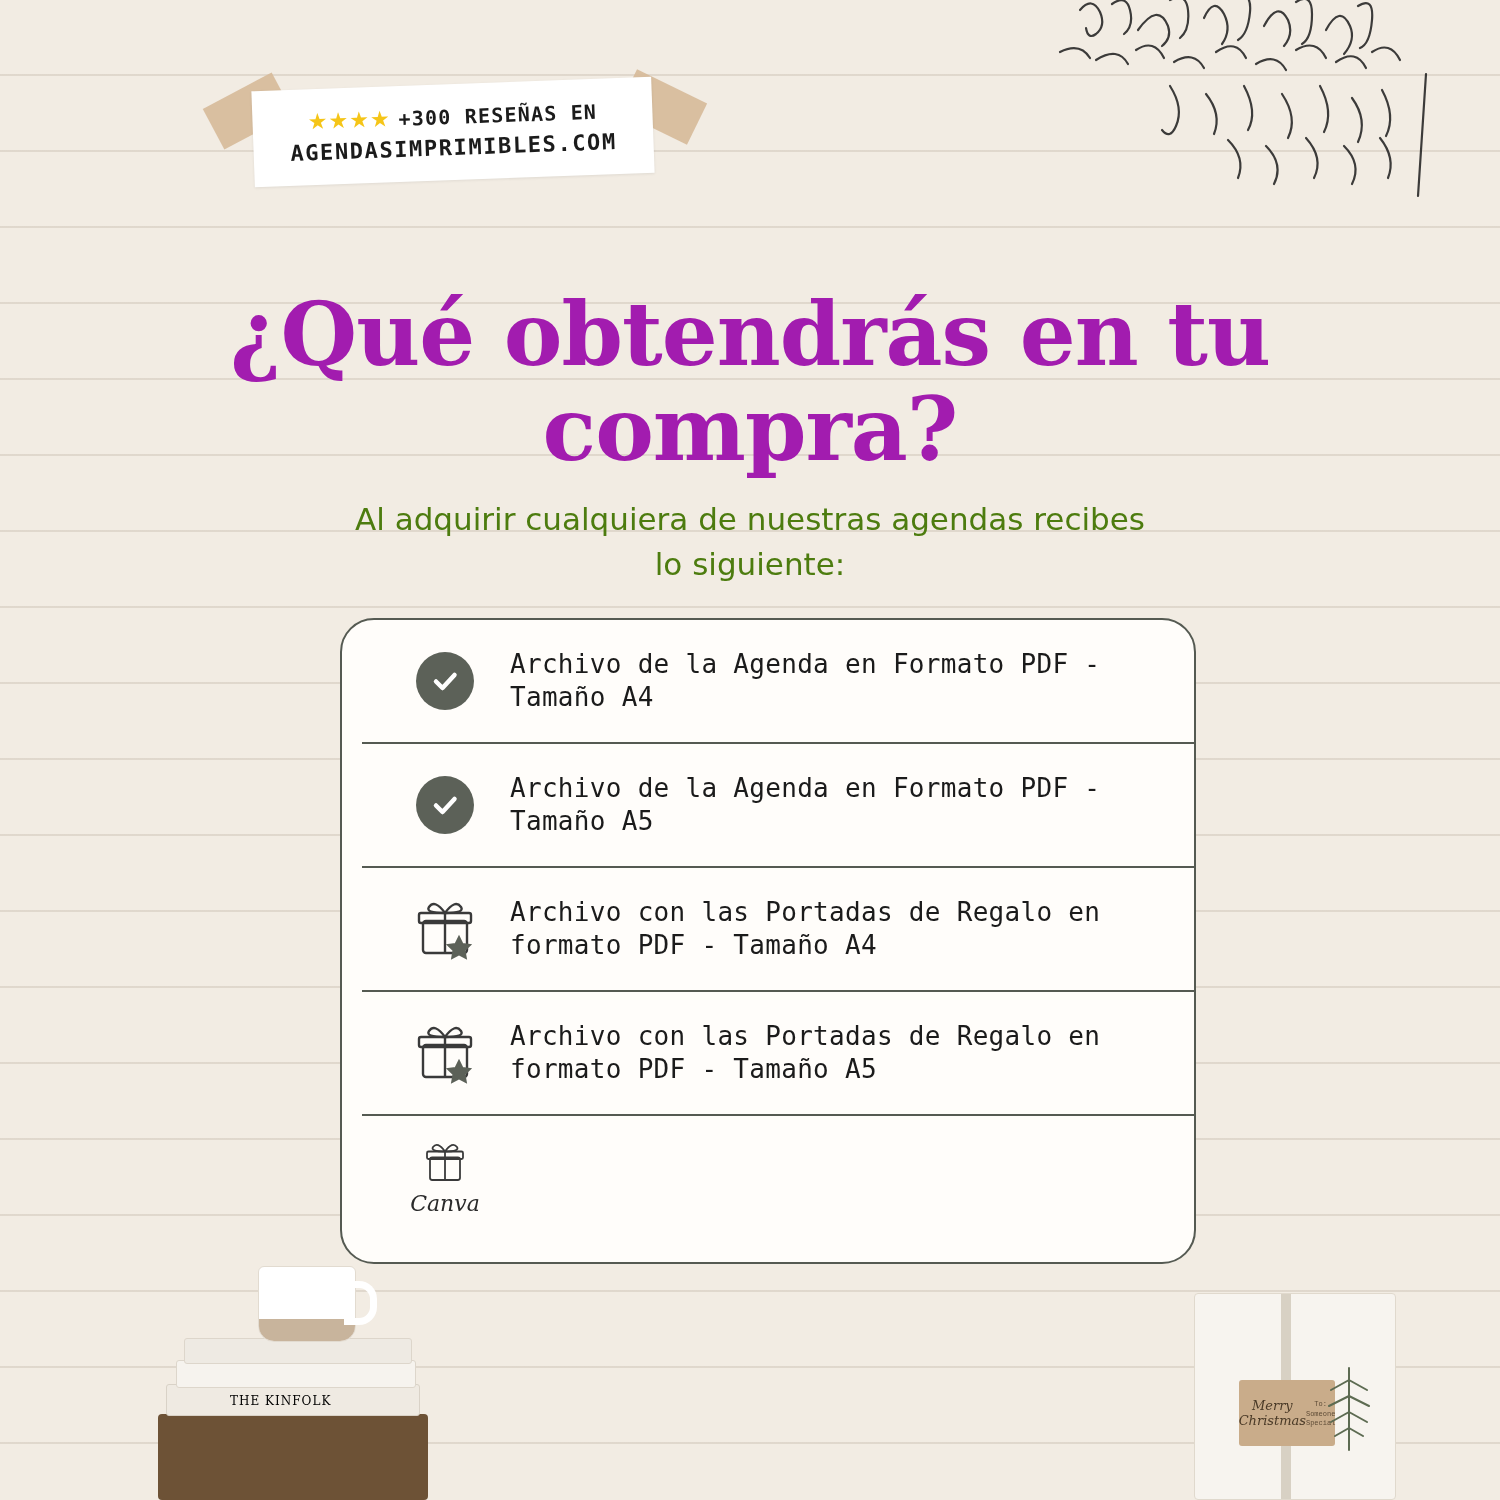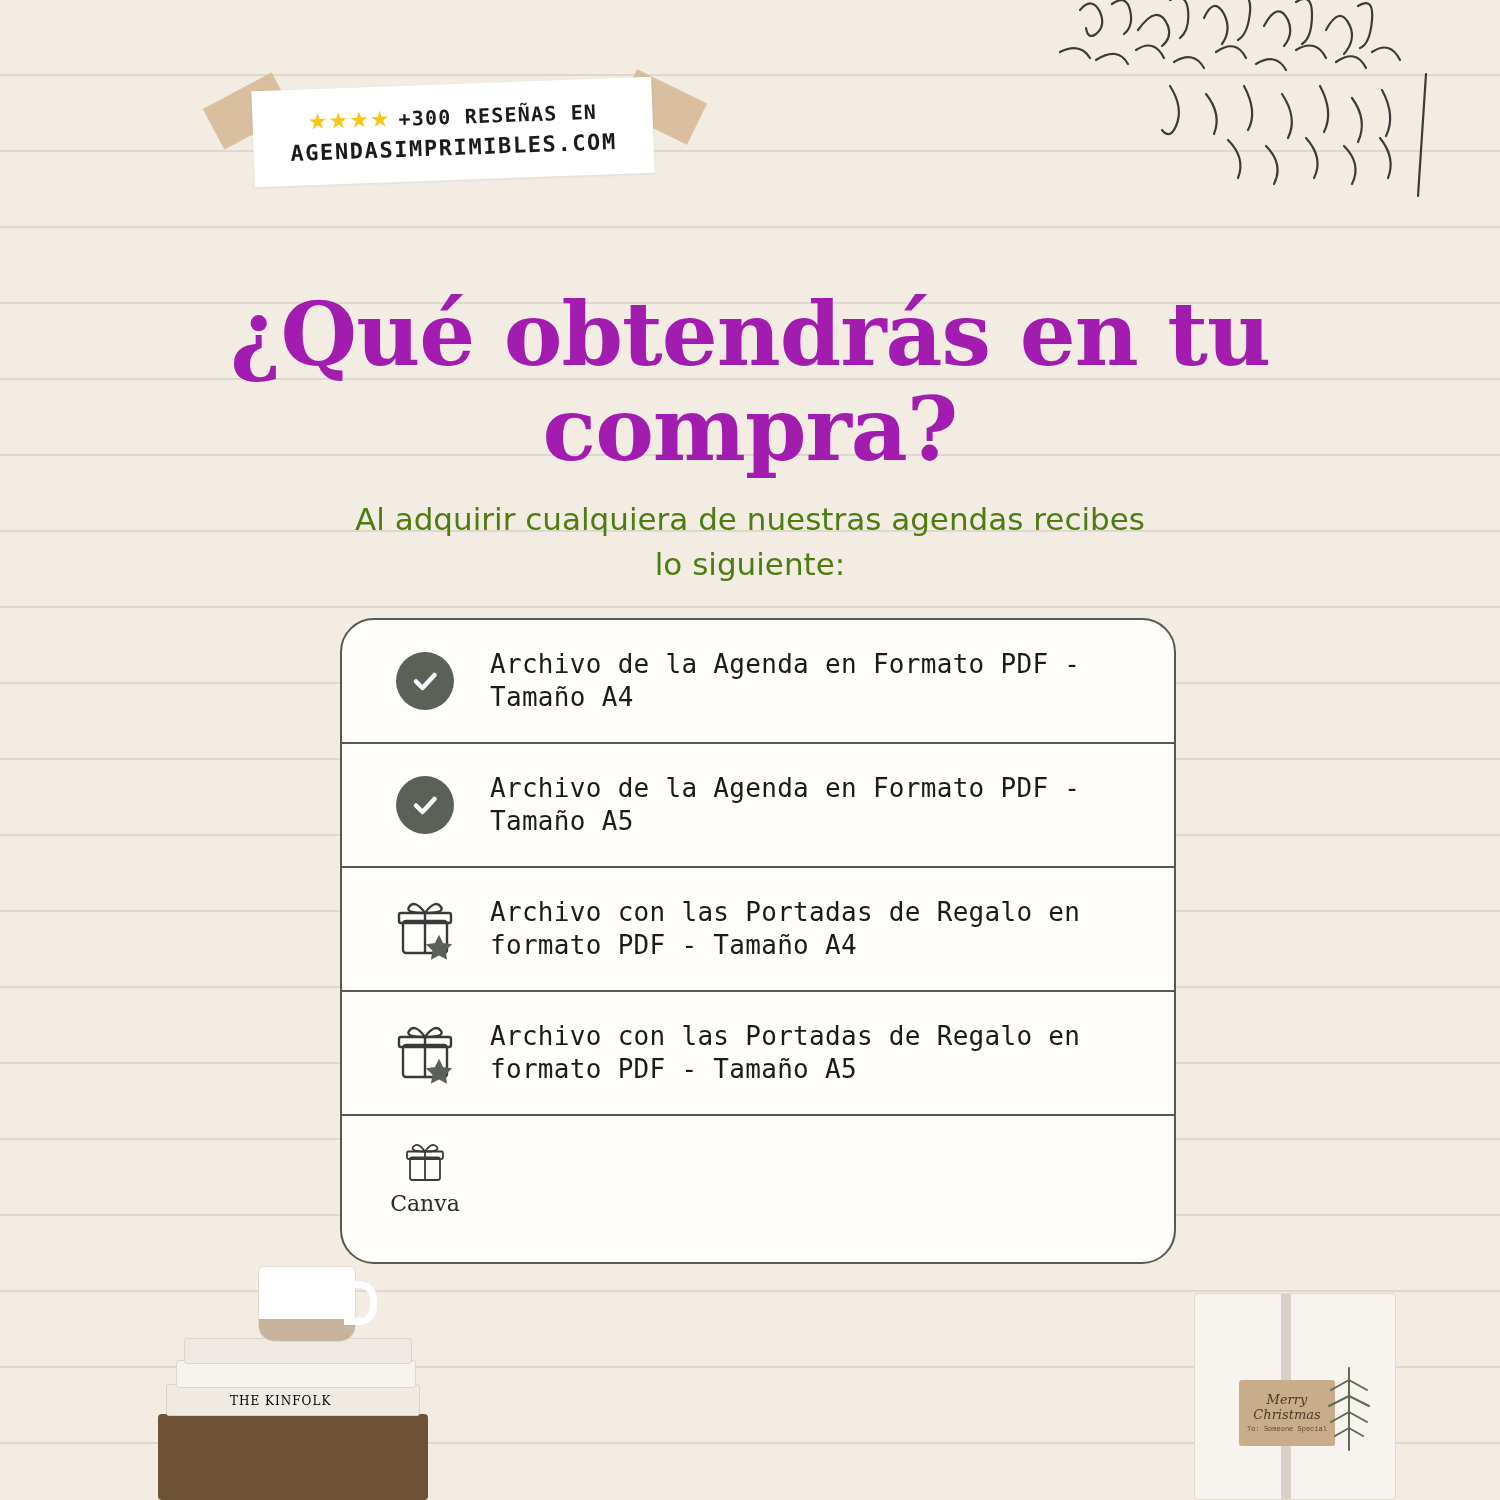--- a/index.html
+++ b/index.html
@@ -137,20 +137,21 @@
   
   .card {
     position: absolute;
     left: 340px;
     top: 618px;
     width: 832px;
     border: 2px solid #555a52;
     border-radius: 34px;
     background: #fffdfa;
     overflow: hidden;
+    padding-left: 20px;
   }
   .row {
     display: flex;
     align-items: center;
     gap: 26px;
     padding: 22px 34px 22px 44px;
     border-bottom: 2px solid #555a52;
     min-height: 96px;
     box-sizing: border-box;
   }
@@ -177,20 +178,21 @@
   .check-circle svg { display: block; }
   .row-text {
     font-family: "DejaVu Sans Mono", monospace;
     font-size: 26px;
     line-height: 1.28;
     color: #1b1b1b;
     letter-spacing: 0.3px;
   }
   .canva-word {
     font-family: "DejaVu Serif", serif;
+    font-style: italic;
     font-size: 22px;
     color: #2b2b2b;
     margin-top: 2px;
     text-align: center;
   }
   .icon-stack {
     display: flex;
     flex-direction: column;
     align-items: center;
     justify-content: center;
@@ -285,21 +287,21 @@
   }
   .gift-tag {
     position: absolute;
     left: 44px;
     top: 86px;
     width: 96px;
     height: 66px;
     background: #c9ac8a;
     border-radius: 3px;
     display: flex;
-    flex-direction: column;
+    flex-direction: row;
     align-items: center;
     justify-content: center;
     color: #4a3a27;
     text-align: center;
   }
   .gift-tag .t1 {
     font-family: "DejaVu Serif", serif;
     font-style: italic;
     font-size: 13px;
   }

